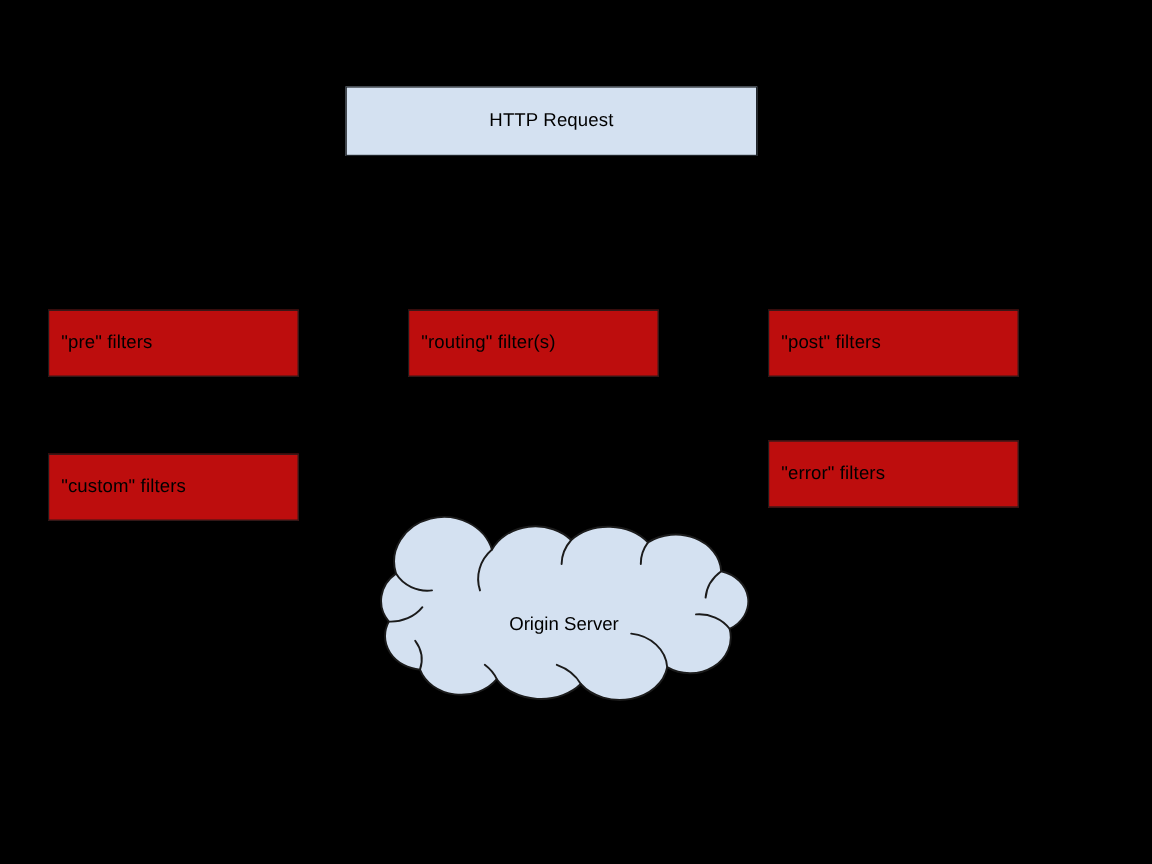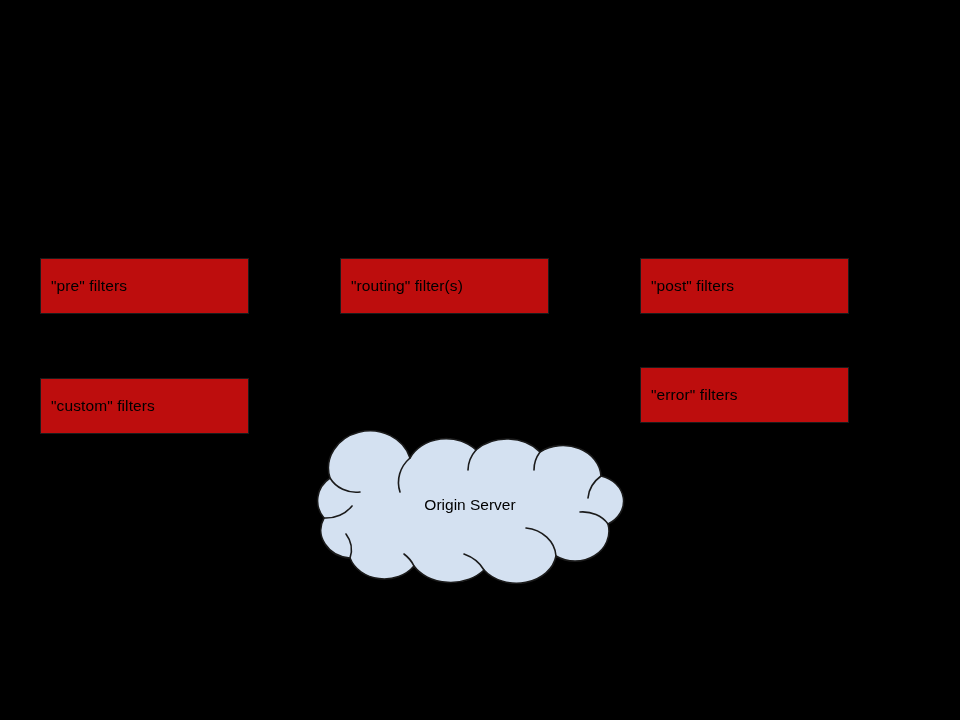--- a/index.html
+++ b/index.html
@@ -57,21 +57,21 @@
   }
   .cloud-wrap svg {
     display: block;
     width: 348px;
     height: 148px;
     overflow: visible;
   }
   .cloud-text {
     position: absolute;
     left: 0;
-    top: 0;
+    top: 16px;
     width: 348px;
     height: 148px;
     display: flex;
     align-items: center;
     justify-content: center;
     color: #000000;
     font-size: 15.5px;
     pointer-events: none;
     text-align: right;
   }
@@ -98,20 +98,23 @@
     <g stroke="#000000" stroke-width="1.3" fill="none">
       <path d="M 459 130 L 459 200 L 144 200 L 144 258"></path>
       <path d="M 249 286 L 340 286"></path>
       <path d="M 549 286 L 640 286"></path>
       <path d="M 444 314 L 444 440"></path>
       <path d="M 144 378 L 144 314"></path>
       <path d="M 744 367 L 744 314"></path>
     </g>
   </svg>
 
+  <div class="node node-request" style="left:288px; top:72px; width:343px; height:58px;">
+    <span class="node-label">HTTP Request</span>
+  </div>
 
   <div class="node node-filter" style="left:40px; top:258px; width:209px; height:56px;">
     <span class="node-label">"pre" filters</span>
   </div>
 
   <div class="node node-filter" style="left:340px; top:258px; width:209px; height:56px;">
     <span class="node-label">"routing" filter(s)</span>
   </div>
 
   <div class="node node-filter" style="left:640px; top:258px; width:209px; height:56px;">

